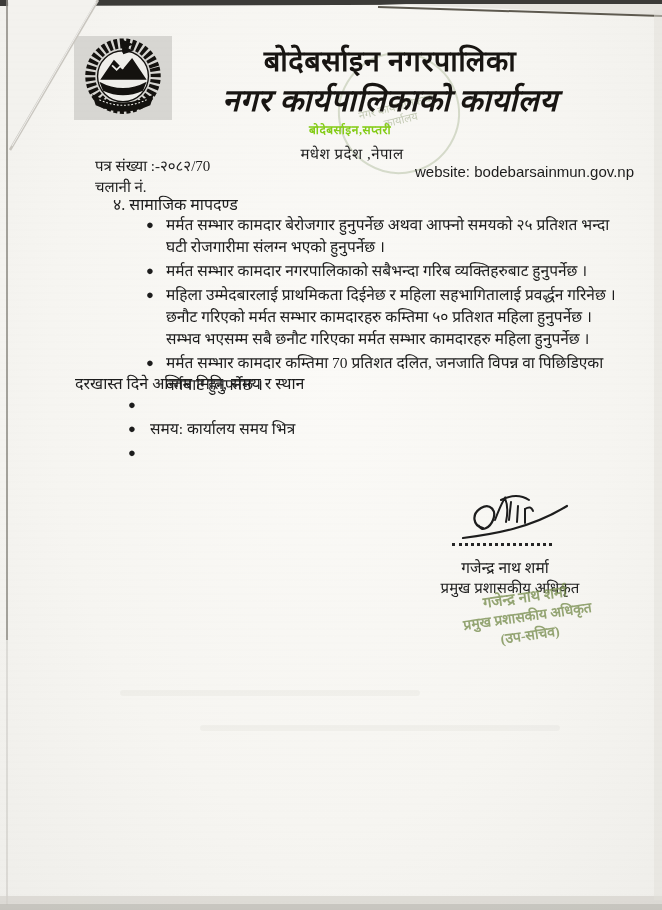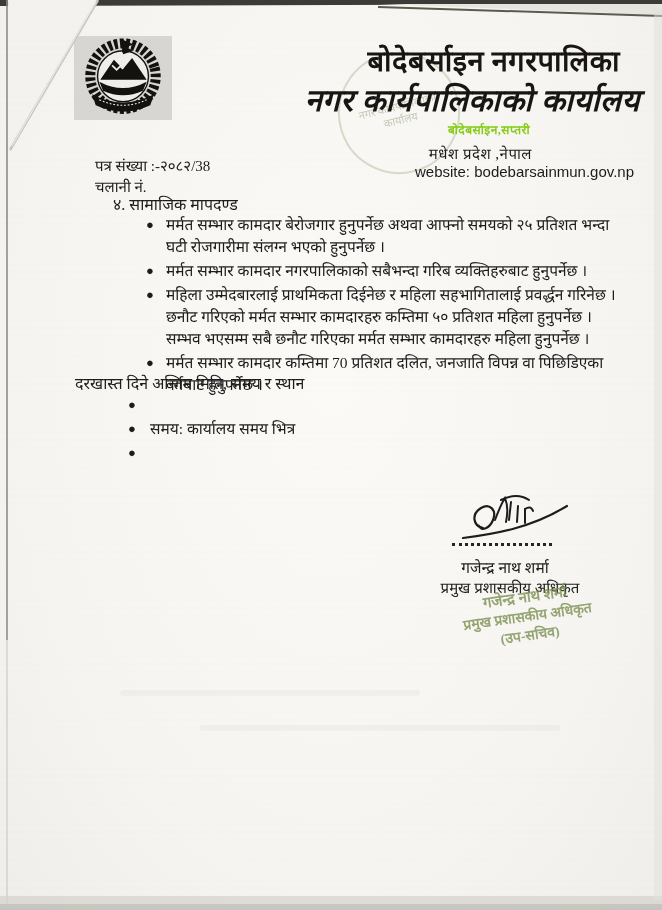--- a/index.html
+++ b/index.html
@@ -15,21 +15,21 @@
       radial-gradient(ellipse at 50% 40%, #fbfaf7 0%, #f6f5f1 60%, #efeeea 100%);
   }
   
   .artifacts{position:absolute;inset:0;pointer-events:none;}
   
   .logo-box{
     position:absolute;left:74px;top:36px;width:98px;height:84px;
     background:#d7d6d2;display:flex;align-items:center;justify-content:center;
   }
   
-  .hdr{position:absolute;text-align:right;font-weight:bold;letter-spacing:.5px;}
+  .hdr{position:absolute;text-align:center;font-weight:bold;letter-spacing:.5px;}
   .hdr1{left:160px;top:40px;width:460px;font-size:29px;color:#181512;}
   .hdr2{left:140px;top:78px;width:500px;font-size:31px;color:#181512;font-style:italic;}
   .hdr3{left:170px;top:121px;width:360px;font-size:12px;color:#84cc16;}
   .hdr4{left:172px;top:143px;width:360px;font-size:15px;font-weight:normal;}
   
   .wmark{
     position:absolute;left:338px;top:52px;width:118px;height:118px;border-radius:50%;
     border:2px solid rgba(125,145,95,.28);
     display:flex;flex-direction:column;align-items:center;justify-content:center;
     transform:rotate(-14deg);color:rgba(110,130,80,.38);
@@ -90,21 +90,21 @@
       <path d="M24 68 q26 12 52 0" stroke="#efeeea" stroke-width="1.2" fill="none" stroke-dasharray="2 2"></path>
     </svg>
   </div>
 
   <div class="hdr hdr1">बोदेबर्साइन नगरपालिका</div>
   <div class="hdr hdr2">नगर कार्यपालिकाको कार्यालय</div>
   <div class="hdr hdr3">बोदेबर्साइन,सप्तरी</div>
   <div class="hdr hdr4">मधेश प्रदेश ,नेपाल</div>
 
   <div class="meta-left">
-    <div>पत्र संख्या :-२०८२/38</div>
+    <div>पत्र संख्या :-२०८२/70</div>
     <div>चलानी नं.</div>
   </div>
   <div class="meta-web">website: bodebarsainmun.gov.np</div>
 
   <div class="sec-head">४. सामाजिक मापदण्ड</div>
 
   <div class="blist">
     <div class="li">
       <span class="dot">●</span>
       <span>मर्मत सम्भार कामदार बेरोजगार हुनुपर्नेछ अथवा आफ्नो समयको २५ प्रतिशत भन्दा घटी रोजगारीमा संलग्न भएको हुनुपर्नेछ ।</span>

